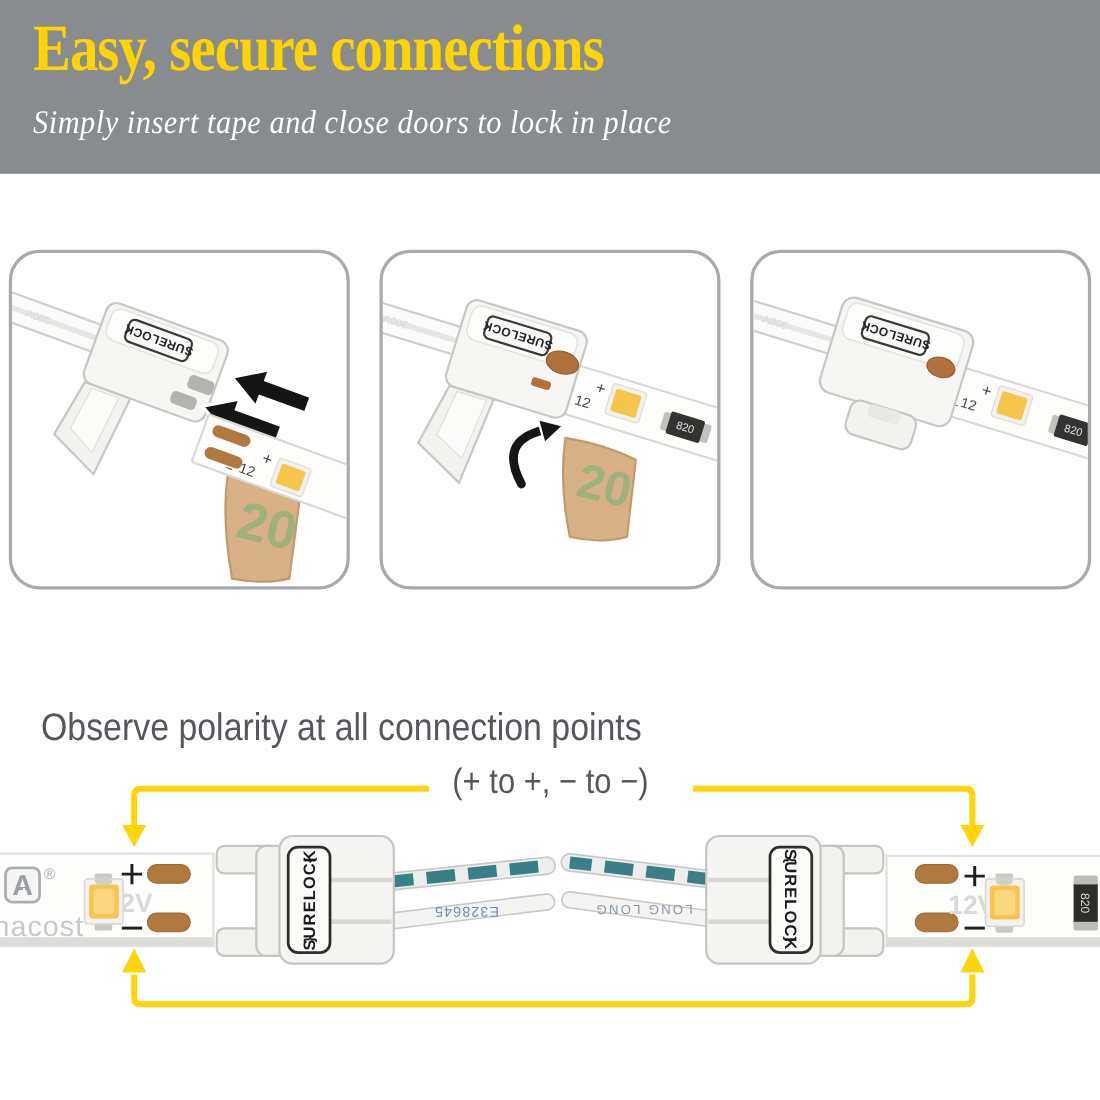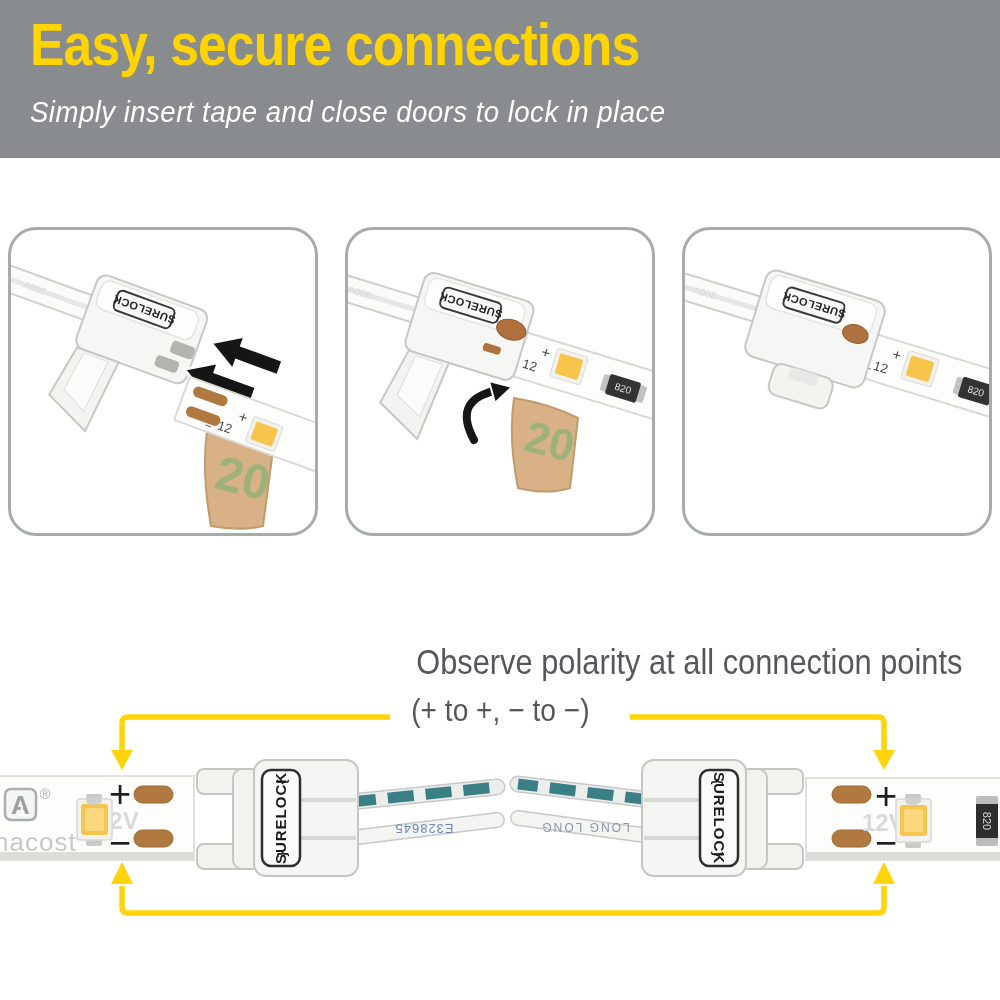--- a/index.html
+++ b/index.html
@@ -1,36 +1,36 @@
 <!DOCTYPE html>
 <html><head>
 <meta charset="utf-8">
 <style>
   html,body{margin:0;padding:0;}
   body{
     width:1000px;height:1000px;position:relative;overflow:hidden;
     background:#ffffff;font-family:"Liberation Sans",sans-serif;
   }
-  .hero{position:absolute;left:0;top:0;width:1000px;height:158px;background:#898c8e;}
+  .hero{position:absolute;left:0;top:0;width:1000px;height:158px;background:#898c8e;font-family:Liberation Serif, serif;}
   .hero-title{
     position:absolute;left:30px;top:10px;font-size:60px;font-weight:bold;color:#ffd400;
     letter-spacing:-1px;white-space:nowrap;transform:scaleX(.86);transform-origin:left top;
   }
   .hero-sub{
     position:absolute;left:30px;top:95px;font-size:30px;font-style:italic;color:#ffffff;
     white-space:nowrap;transform:scaleX(.92);transform-origin:left top;letter-spacing:.5px;
   }
   .panel{
     position:absolute;top:227px;width:310px;height:309px;box-sizing:border-box;
     border:3px solid #a6abae;border-radius:28px;background:#fff;overflow:hidden;
   }
   #panel1{left:8px}#panel2{left:345px}#panel3{left:682px}
   .panel-art{display:block;width:304px;height:303px;}
   .pol-head{
-    position:absolute;left:0;top:642px;width:1000px;text-align:right;
+    position:absolute;left:0;top:642px;width:1000px;text-align:left;
     font-size:35px;color:#54585c;
   }
   .pol-head span,.pol-formula span{display:inline-block;transform:scaleX(.88);transform-origin:center;white-space:nowrap;}
   .pol-formula{
     position:absolute;left:0;top:692px;width:1000px;text-align:center;
     font-size:32px;color:#54585c;
   }
   .bottom-art{position:absolute;left:0;top:620px;width:1000px;height:380px;}
   svg text{font-family:"Liberation Sans",sans-serif;}
 </style>

